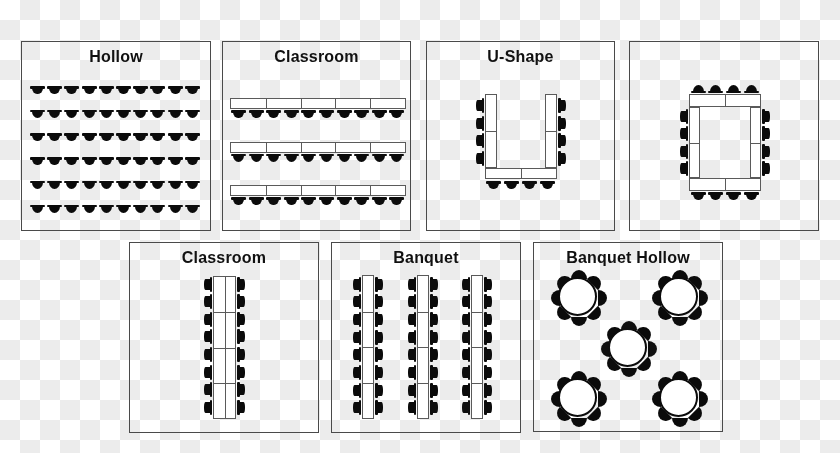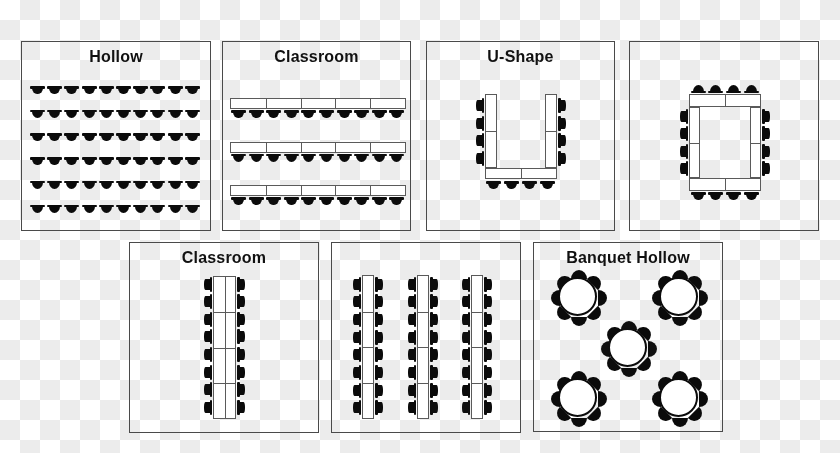--- a/index.html
+++ b/index.html
@@ -287,20 +287,21 @@
         <div class="chair c-left" style="left: 74px; top: 121.5px;"></div>
         <div class="chair c-right" style="left: 107px; top: 121.5px;"></div>
         <div class="chair c-left" style="left: 74px; top: 139.1px;"></div>
         <div class="chair c-right" style="left: 107px; top: 139.1px;"></div>
         <div class="chair c-left" style="left: 74px; top: 156.7px;"></div>
         <div class="chair c-right" style="left: 107px; top: 156.7px;"></div>
       </div>
   </div>
 
   <div class="panel" style="left:331px;top:242px;width:190px;height:191px">
+    <h2>Banquet</h2>
     <div class="diagram">
         <div class="tbl" style="left: 30px; top: 32px; width: 12px; height: 144px;">
           <div class="div-h" style="top: 25%;"></div>
           <div class="div-h" style="top: 50%;"></div>
           <div class="div-h" style="top: 75%;"></div>
         </div>
         <div class="chair c-left" style="left: 21px; top: 33.5px;"></div>
         <div class="chair c-right" style="left: 43px; top: 33.5px;"></div>
         <div class="chair c-left" style="left: 21px; top: 51.2px;"></div>
         <div class="chair c-right" style="left: 43px; top: 51.2px;"></div>

